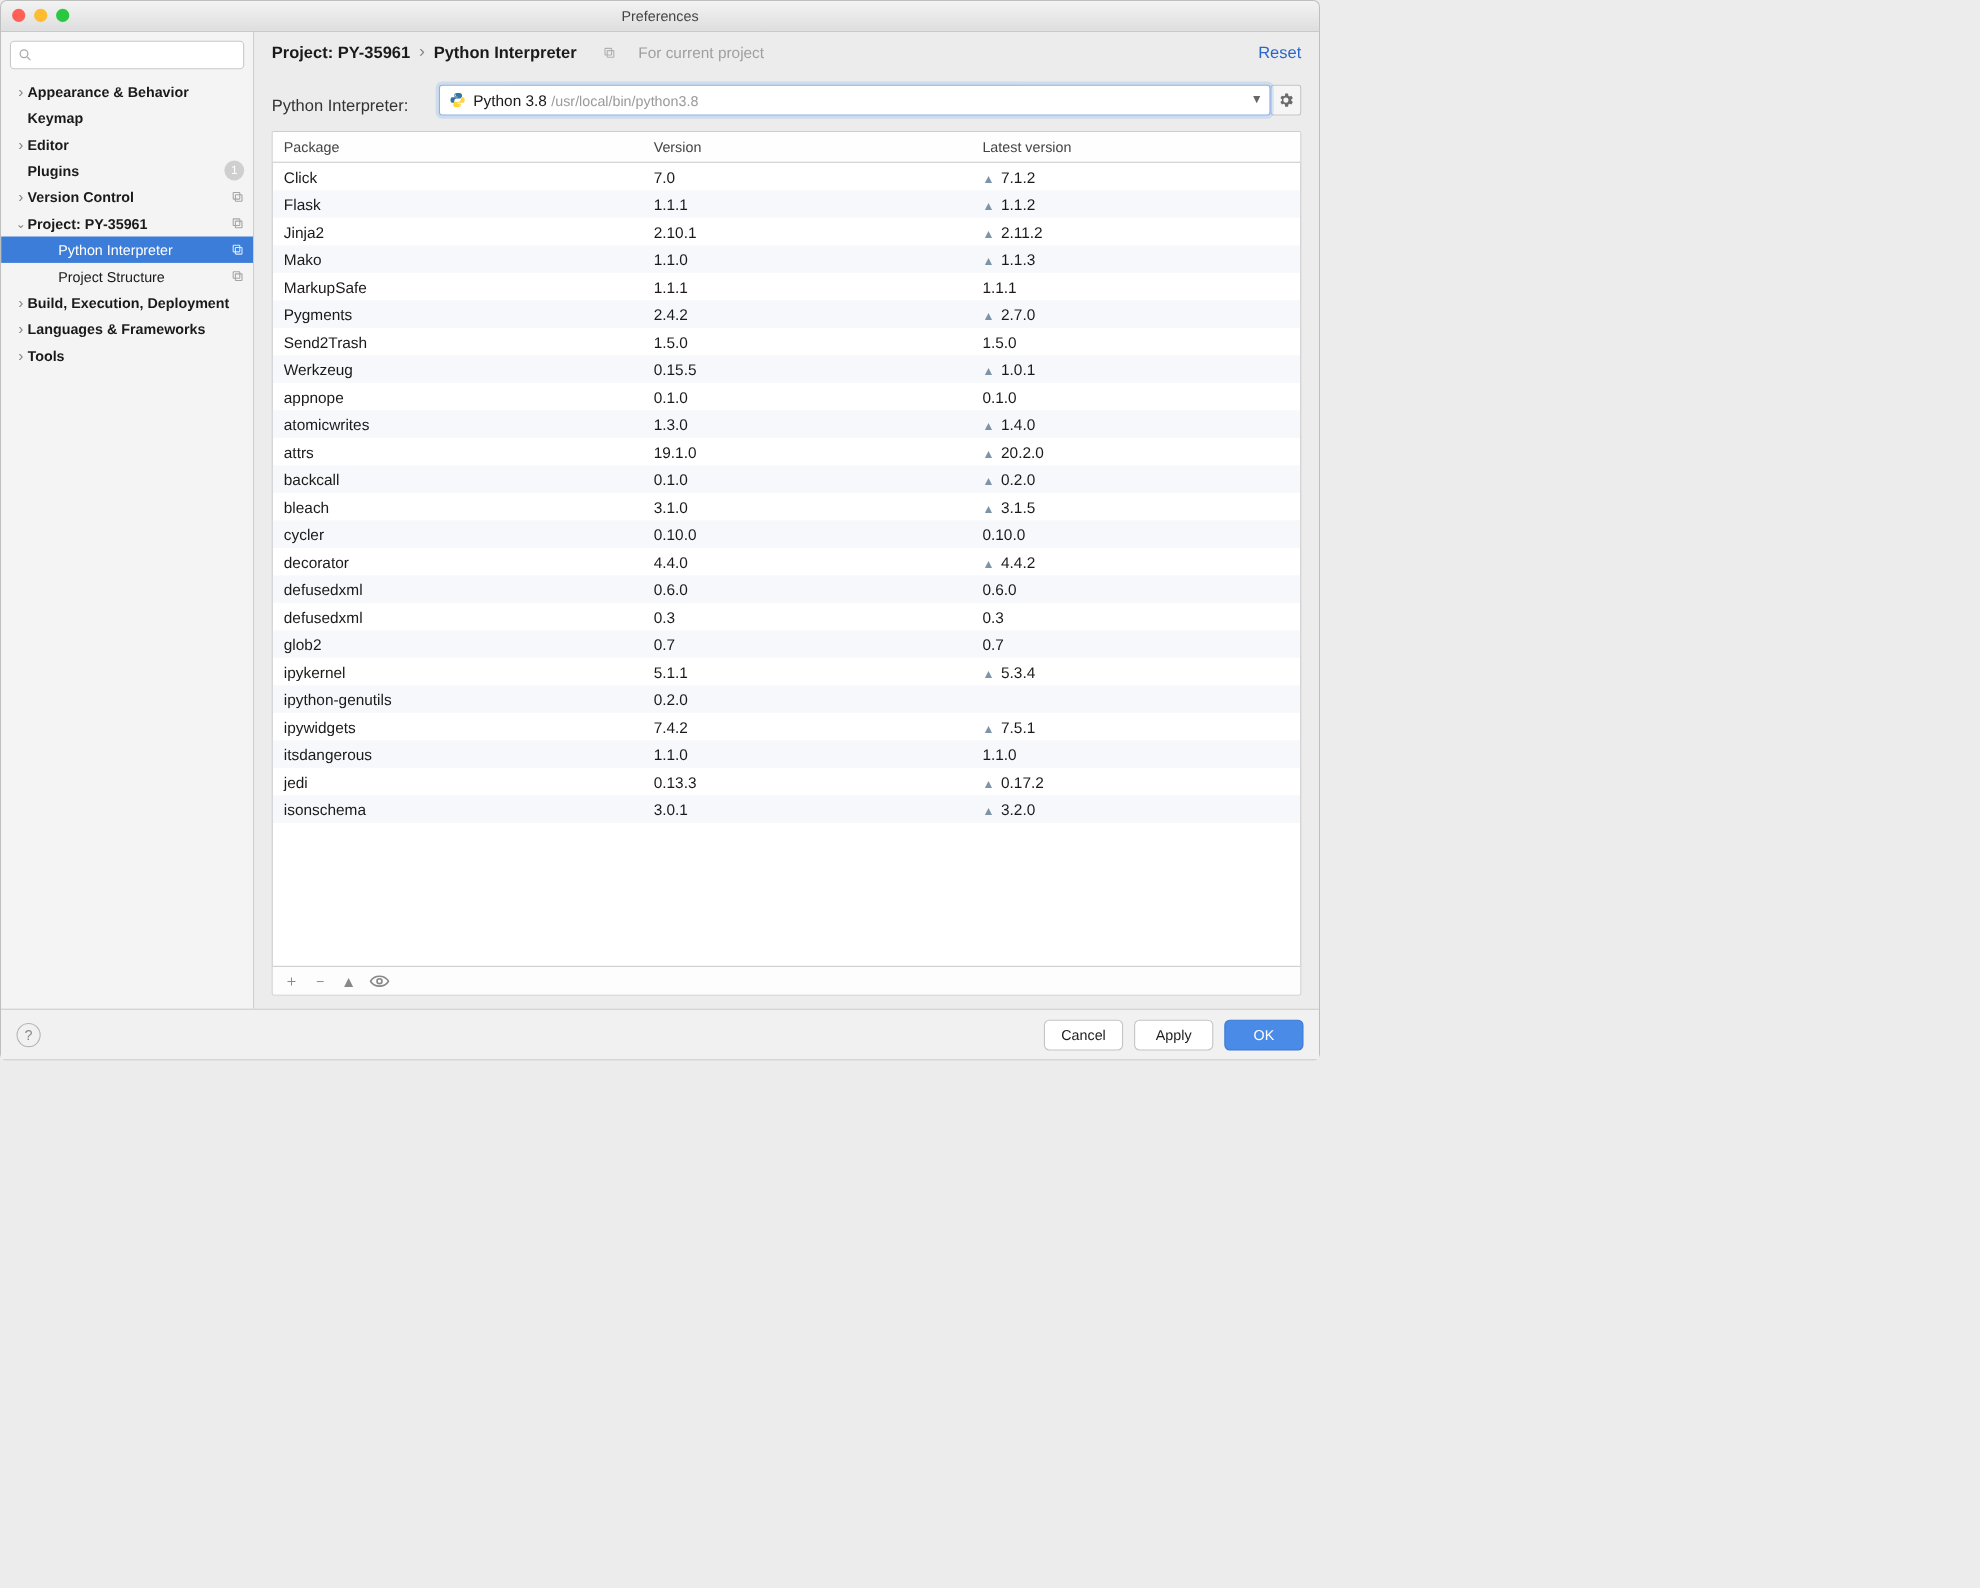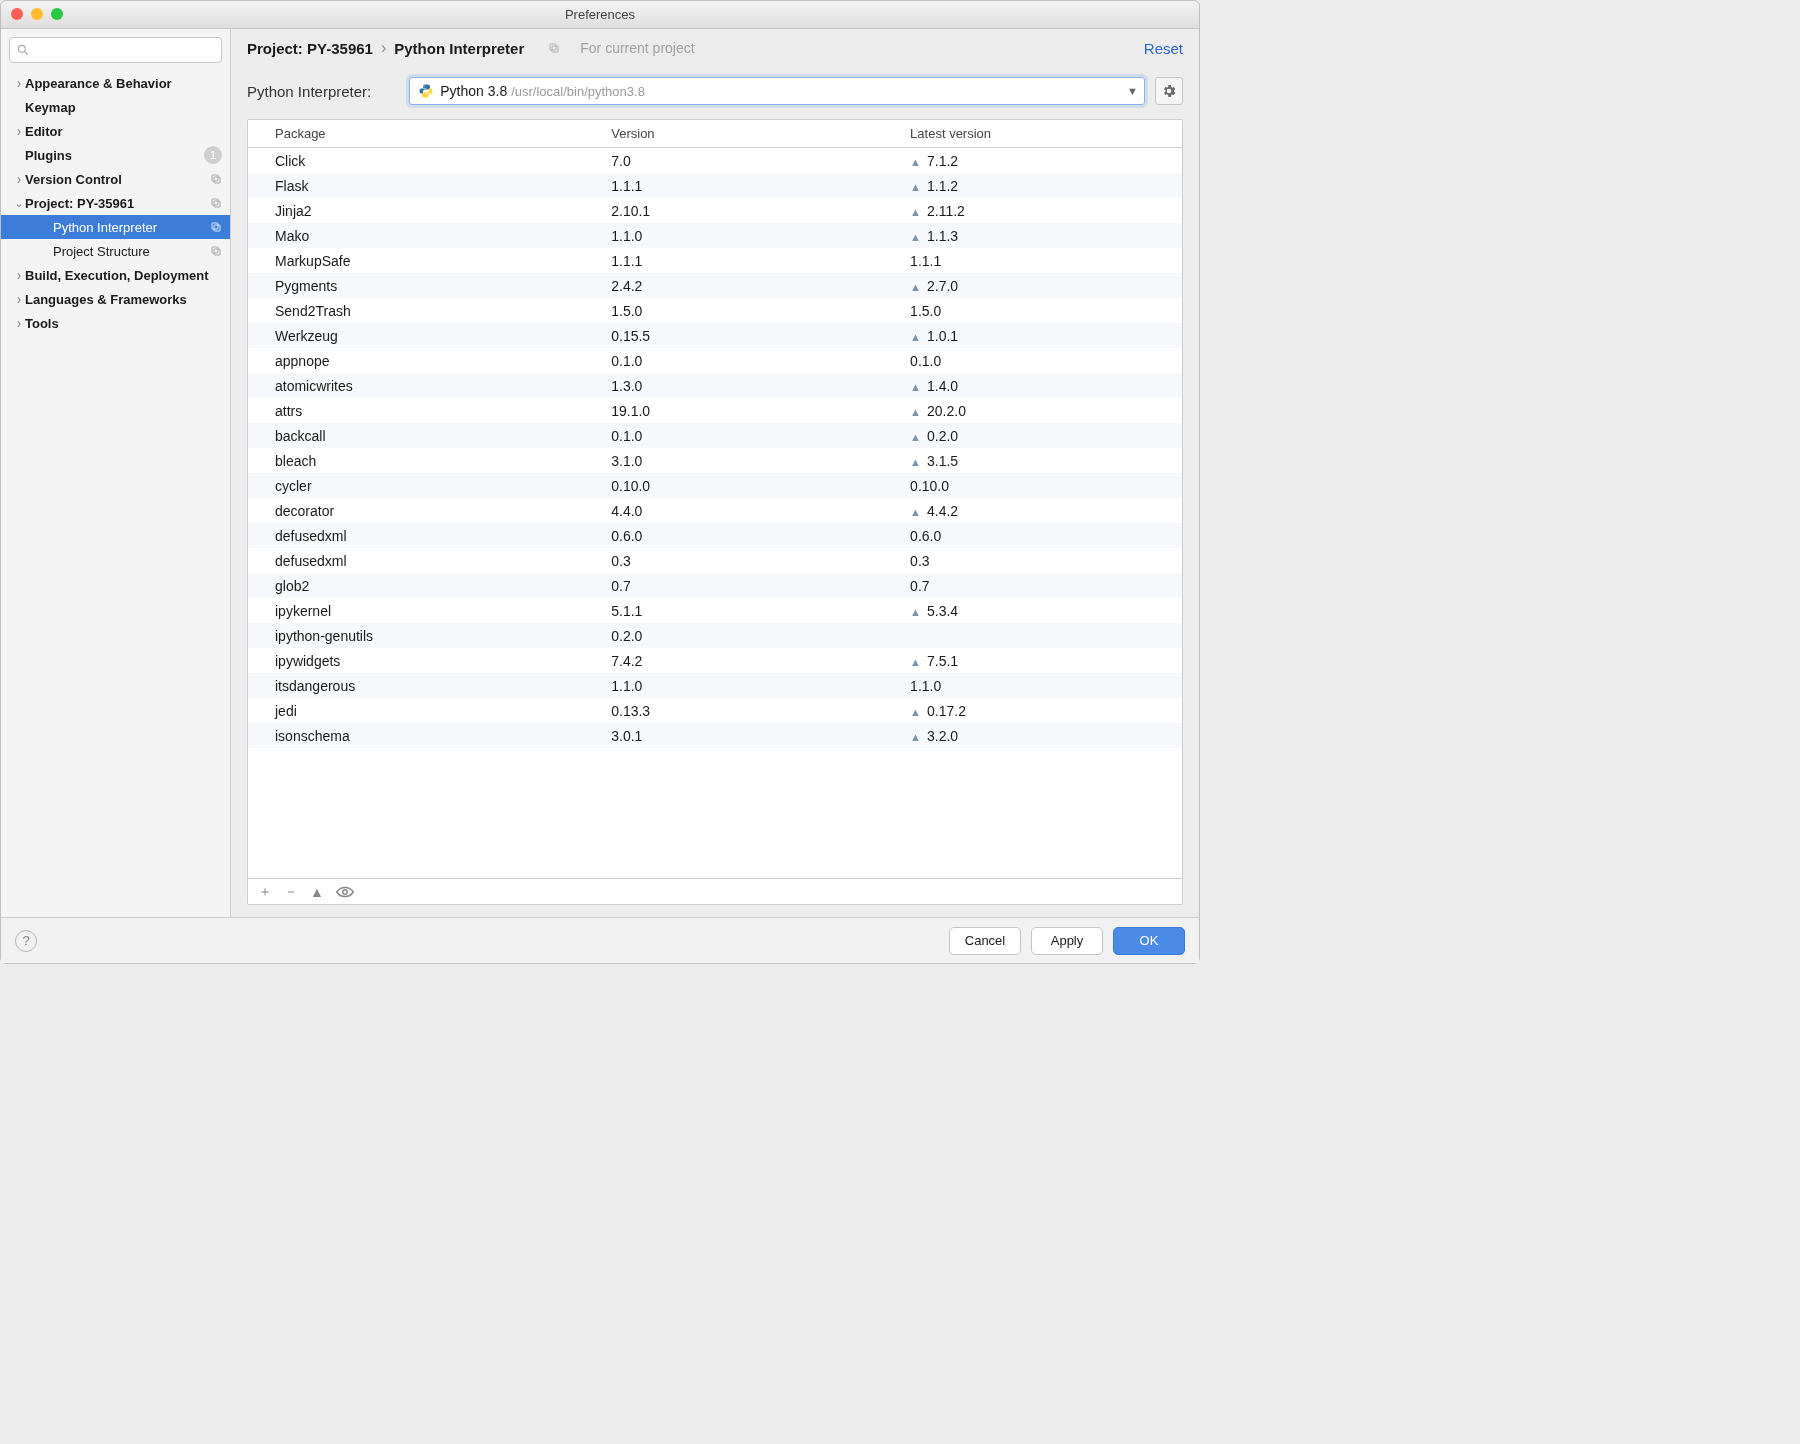--- a/index.html
+++ b/index.html
@@ -86,21 +86,21 @@
   .main{flex:1;display:flex;flex-direction:column;min-width:0;background:var(--bg);}
   .crumb{
     display:flex;align-items:center;padding:10px 16px 12px;
   }
   .crumb .path{font-weight:700;font-size:15px;}
   .crumb .sep{margin:0 8px;color:#888;font-size:16px;}
   .crumb .leaf{font-weight:700;font-size:15px;}
   .crumb .project-proj{color:#a0a0a0;margin-left:24px;display:inline-flex;align-items:center;gap:20px;font-size:14px;font-weight:400;}
   .crumb .reset{margin-left:auto;color:var(--link-blue);font-size:15px;cursor:pointer;}
 
-  .interp-row{display:flex;align-items:center;padding:8px 16px 14px;gap:10px;}
+  .interp-row{display:flex;align-items:flex-end;padding:8px 16px 14px;}
   .interp-row .ilabel{font-size:15px;color:#333;}
   .combo{
     flex:1;border:1px solid #8ab3ec;border-radius:3px;background:#fff;
     box-shadow:0 0 0 3px rgba(80,150,240,0.18);
     height:28px;display:flex;align-items:center;padding:0 6px 0 8px;
     position:relative;font-size:14px;margin-left:28px;
   }
   .combo .pyicon{width:16px;height:16px;margin-right:6px;display:inline-block;}
   .combo .name{font-weight:400;}
   .combo .path{color:#9a9a9a;margin-left:4px;font-size:13px;}
@@ -115,21 +115,21 @@
     flex:1;margin:0 16px 0;border:1px solid var(--border);
     background:#fff;display:flex;flex-direction:column;min-height:0;
     border-radius:2px;
   }
   .thead{
     display:flex;border-bottom:1px solid var(--border);
     background:#fefefe;font-size:13px;color:#444;height:28px;
     align-items:center;
   }
   .th{padding:0 10px;}
-  .c1{flex:0 0 36%;margin-left:17px;}
+  .c1{flex:0 0 36%;}
   .c2{flex:0 0 32%;}
   .c3{flex:0 0 32%;}
   .tbody{flex:1;overflow:hidden;font-size:14px;}
   .tr{display:flex;height:25px;align-items:center;}
   .tr:nth-child(even){background:var(--row-alt);}
   .td{padding:0 10px;white-space:nowrap;overflow:hidden;text-overflow:ellipsis;}
   .uparr{color:#7d93a8;margin-right:6px;font-size:11px;display:inline-block;}
   .tbar{
     border-top:1px solid var(--border);height:26px;display:flex;align-items:center;
     gap:12px;padding:0 10px;color:#888;background:#fdfdfd;

